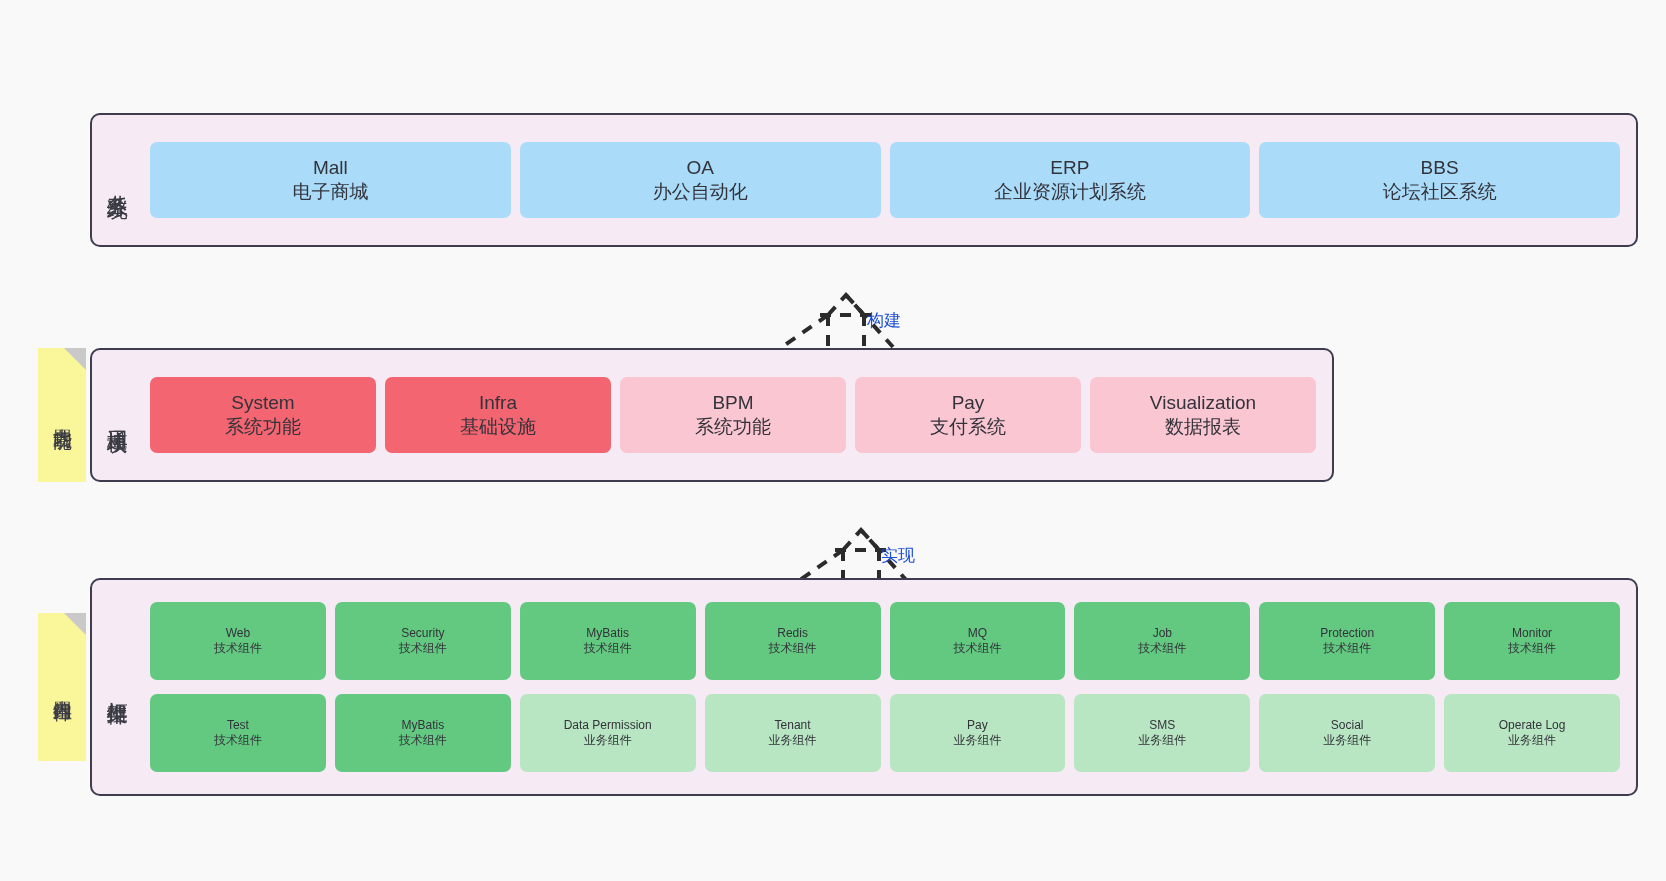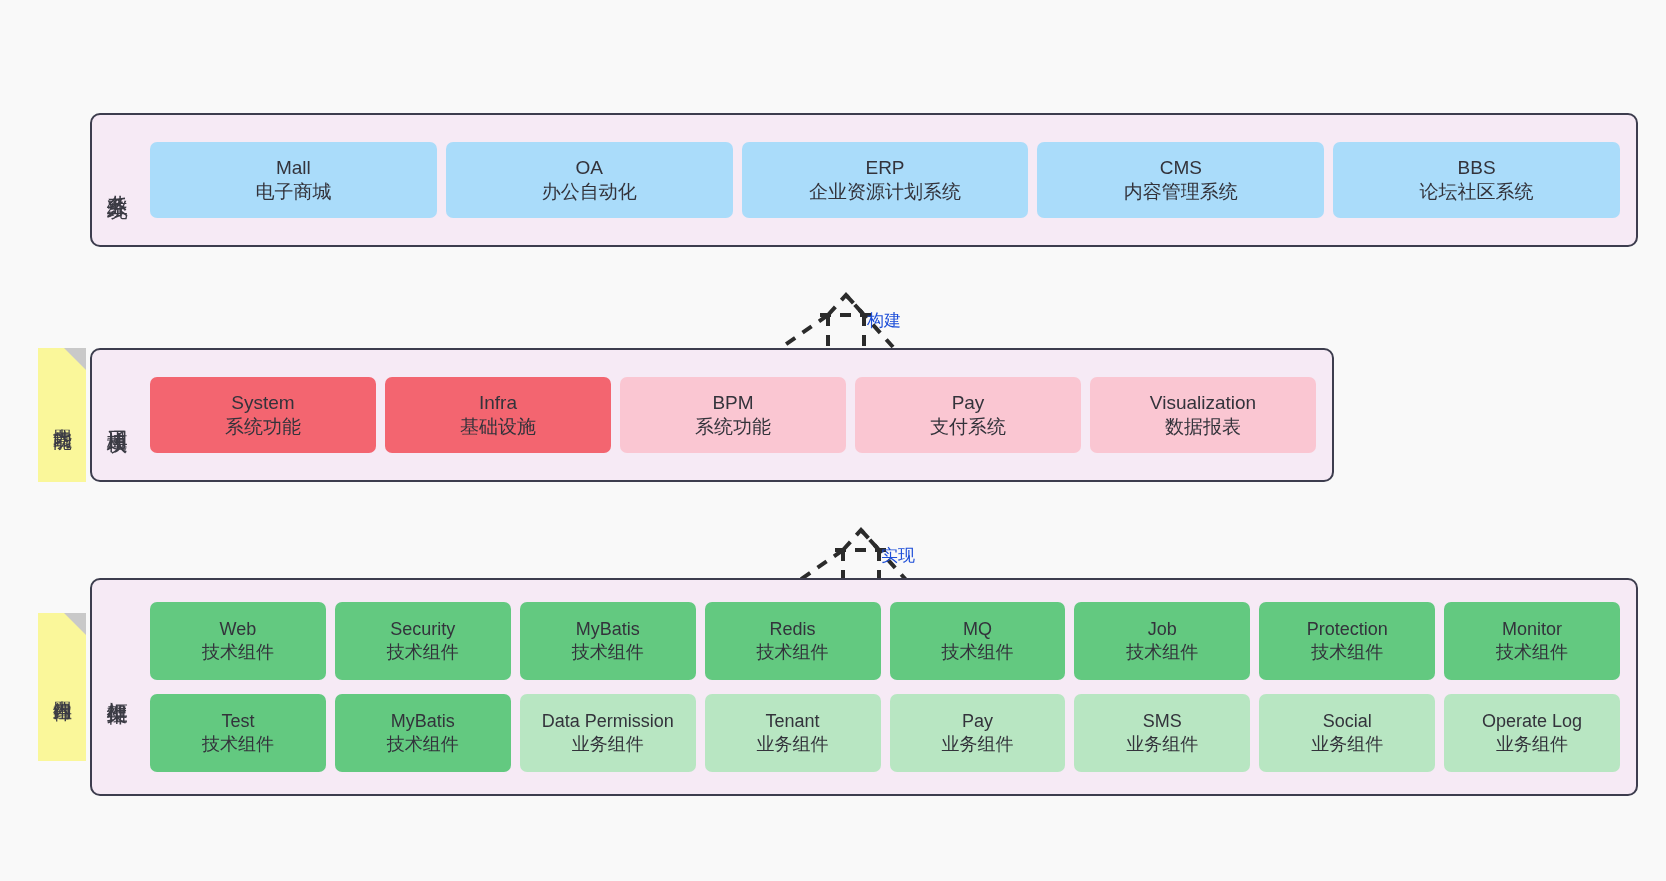--- a/index.html
+++ b/index.html
@@ -91,21 +91,21 @@
   #layer-business { left: 90px; top: 113px; width: 1548px; height: 134px; }
   #layer-business .row { height: 76px; }
 
   
   #layer-common { left: 90px; top: 348px; width: 1244px; height: 134px; }
   #layer-common .row { height: 76px; }
 
   
   #layer-framework { left: 90px; top: 578px; width: 1548px; height: 218px; }
   #layer-framework .row { height: 78px; }
-  #layer-framework .card { font-size: 18px; }
+  #layer-framework .card { font-size: 12px; }
 
   
   .note {
     position: absolute;
     background: #faf79a;
     color: #3b3b44;
     font-size: 19px;
     line-height: 1.2;
     letter-spacing: 1px;
     display: flex;
@@ -157,24 +157,20 @@
           <span class="en">Mall</span>
           <span class="cn">电子商城</span>
         </div>
         <div class="card blue">
           <span class="en">OA</span>
           <span class="cn">办公自动化</span>
         </div>
         <div class="card blue">
           <span class="en">ERP</span>
           <span class="cn">企业资源计划系统</span>
-        </div>
-        <div class="card blue">
-          <span class="en">CMS</span>
-          <span class="cn">内容管理系统</span>
         </div>
         <div class="card blue">
           <span class="en">BBS</span>
           <span class="cn">论坛社区系统</span>
         </div>
       </div>
     </div>
   </div>
 
   <svg class="connector" id="conn-build" viewBox="0 0 190 108">

